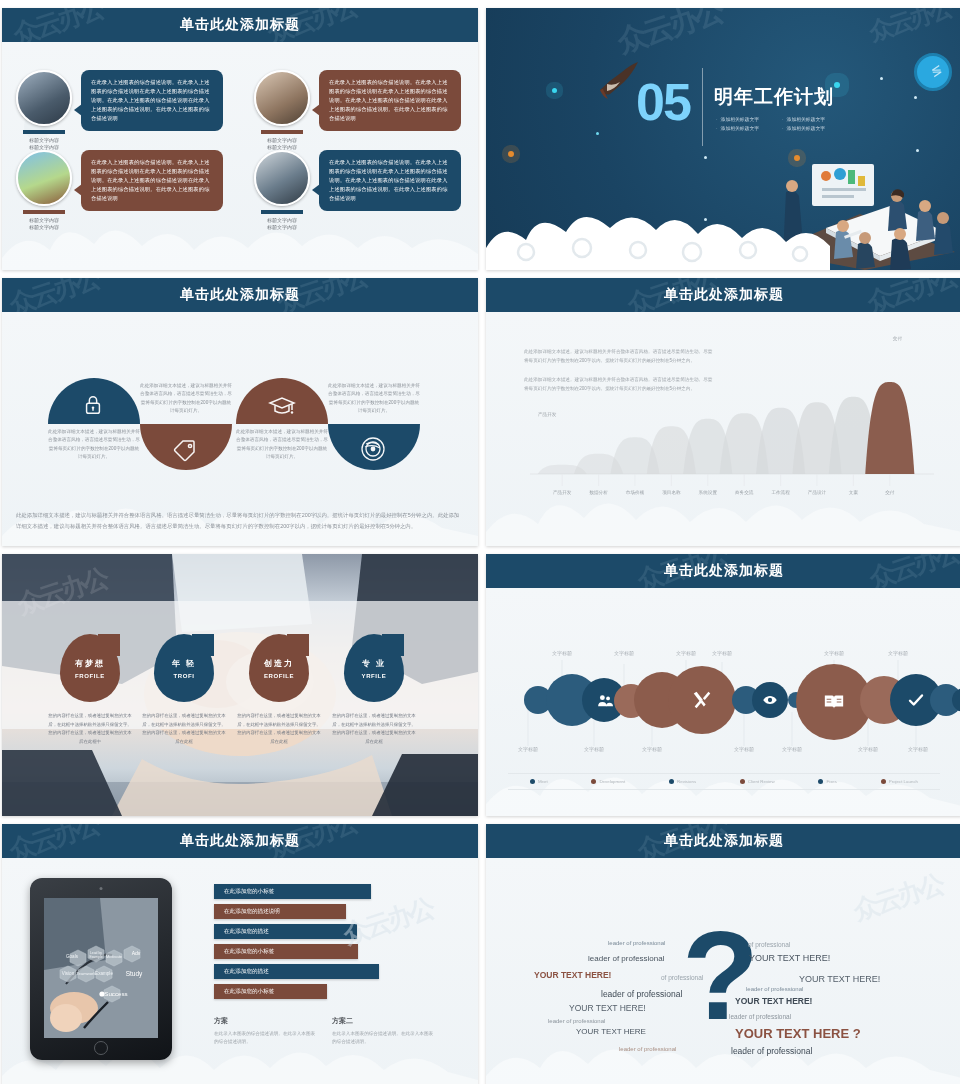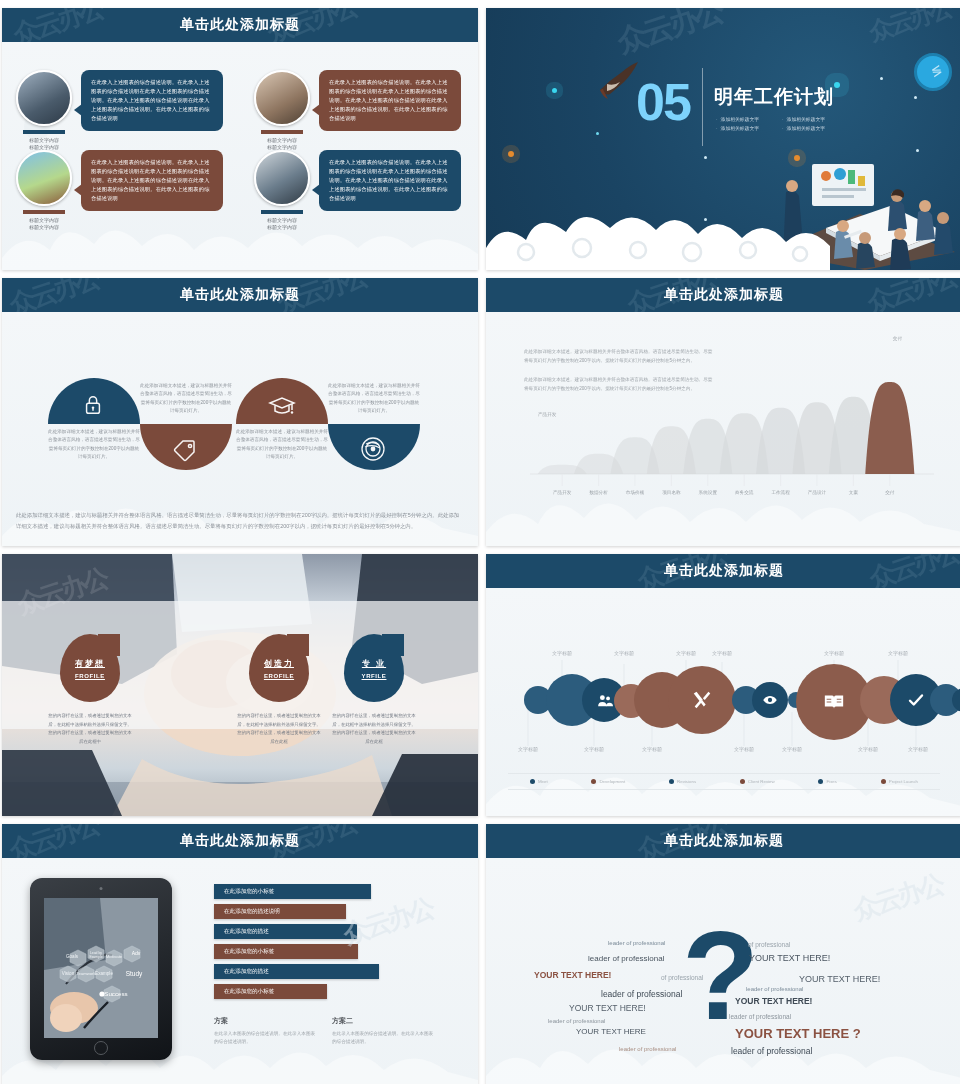--- a/index.html
+++ b/index.html
@@ -37,21 +37,21 @@
   .bg-brown{background:#7b4a3b;}
   .vicon{position:absolute;color:#fff;opacity:.95;}
   .vtxt{position:absolute;width:92px;font-size:4.6px;line-height:1.85;color:#8a9097;text-align:center;}
   .footnote{position:absolute;font-size:5.4px;line-height:2;color:#8a9097;}
   .chtxt{position:absolute;font-size:4.6px;line-height:1.9;color:#9aa0a6;}
   .xlab{position:absolute;font-size:4.6px;color:#9aa0a6;text-align:center;width:44px;}
 
   
   .handsbg{position:absolute;inset:0;background:linear-gradient(180deg,#8e99a8 0%,#c3ccd6 18%,#e7dcd4 40%,#f0e3da 60%,#cdd6dd 82%,#9aa7b4 100%);}
   .handband{position:absolute;left:0;right:0;top:47px;height:128px;background:rgba(246,248,250,.72);}
-  .droplet{width:60px;height:68px;border-radius:50% 50% 50% 50%/58% 58% 42% 42%;position:relative;display:flex;flex-direction:column;align-items:center;justify-content:center;color:#fff;text-decoration:underline;}
+  .droplet{width:60px;height:68px;border-radius:50% 50% 50% 50%/58% 58% 42% 42%;position:relative;display:flex;flex-direction:column;align-items:center;justify-content:center;color:#fff;}
   .droplet:after{content:"";position:absolute;right:0;top:0;width:22px;height:22px;background:inherit;}
   .dtitle{font-size:8px;font-weight:bold;letter-spacing:2px;z-index:2;}
   .dsub{font-size:6px;font-weight:bold;letter-spacing:.6px;margin-top:4px;z-index:2;}
   .dbody{width:86px;font-size:4.4px;line-height:1.95;color:#6f7680;text-align:center;margin-top:10px;}
 
   
   .cc{position:absolute;border-radius:50%;display:flex;align-items:center;justify-content:center;color:#fff;}
   .cclabel{position:absolute;font-size:5px;color:#a7adb3;width:40px;text-align:center;}
   .leg{position:absolute;left:22px;right:22px;bottom:26px;border-top:1px solid #e3e8eb;border-bottom:1px solid #e3e8eb;height:15px;display:flex;align-items:center;justify-content:space-around;}
   .legit{display:flex;align-items:center;gap:3px;font-size:4.4px;color:#b0b6bb;}
@@ -373,20 +373,27 @@
     <div class="handband"></div>
 
     <div style="position:absolute;left:58px;top:80px;">
       <div class="droplet" style="background:#7b4a3b;">
         <div class="dtitle">有梦想</div>
         <div class="dsub">FROFILE</div>
       </div>
       <div class="dbody" style="margin-left:-13px;">您的内容打在这里，或者通过复制您的文本后，在此框中选择粘贴并选择只保留文字。您的内容打在这里，或者通过复制您的文本后在此框中</div>
     </div>
 
+    <div style="position:absolute;left:152px;top:80px;">
+      <div class="droplet" style="background:#1c4a69;">
+        <div class="dtitle">年 轻</div>
+        <div class="dsub">TROFI</div>
+      </div>
+      <div class="dbody" style="margin-left:-13px;">您的内容打在这里，或者通过复制您的文本后，在此框中选择粘贴并选择只保留文字。您的内容打在这里，或者通过复制您的文本后在此框</div>
+    </div>
 
     <div style="position:absolute;left:342px;top:80px;">
       <div class="droplet" style="background:#1c4a69;">
         <div class="dtitle">专 业</div>
         <div class="dsub">YRFILE</div>
       </div>
       <div class="dbody" style="margin-left:-13px;">您的内容打在这里，或者通过复制您的文本后，在此框中选择粘贴并选择只保留文字。您的内容打在这里，或者通过复制您的文本后在此框</div>
     </div>
 
     <div style="position:absolute;left:247px;top:80px;">

